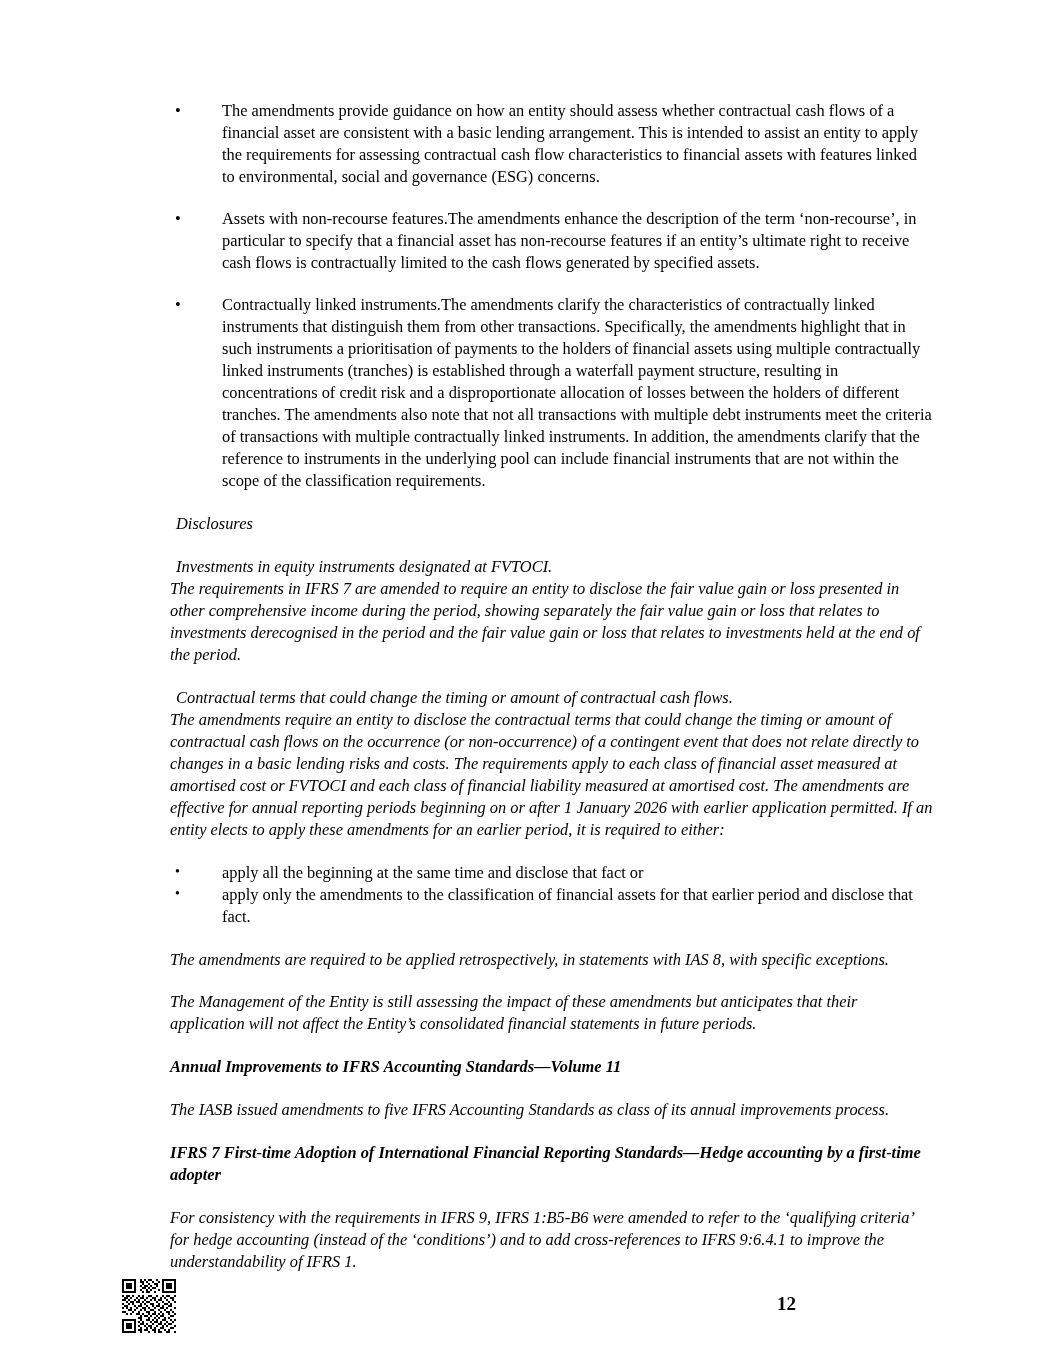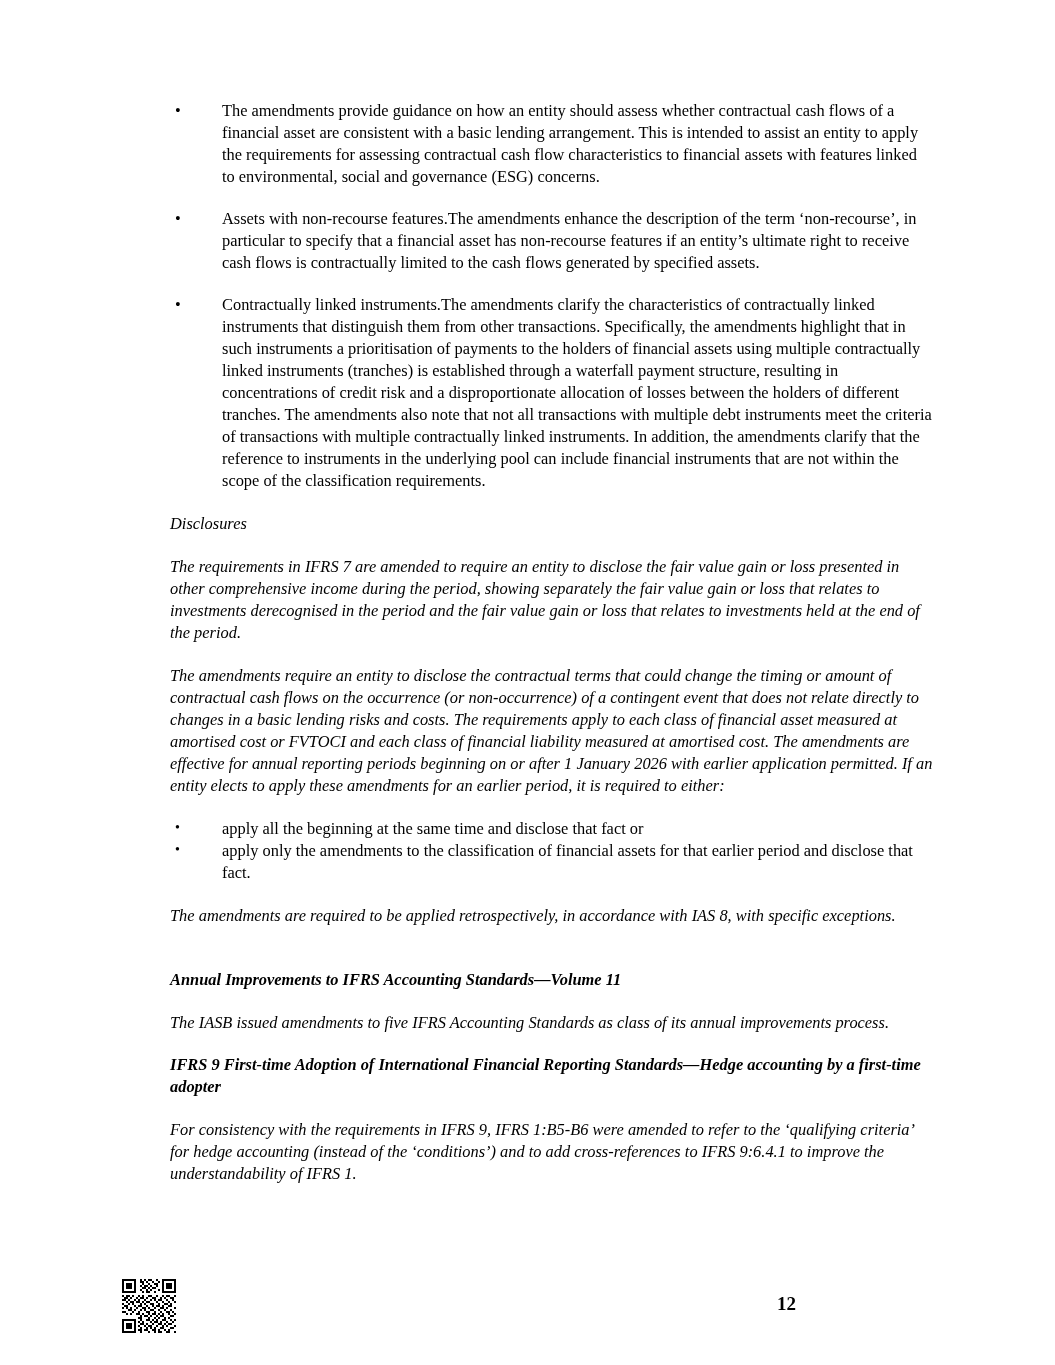--- a/index.html
+++ b/index.html
@@ -63,20 +63,21 @@
     line-height: 1.34;
   }
   .tight-item .dot-small {
     position: absolute;
     left: 5px;
     top: 0;
     font-size: 14px;
     line-height: 1.45;
   }
   .italic {
+    margin-left: 6px;
   }
   .bold-italic {
     font-weight: bold;
   }
   .spacer-lg { height: 21px; }
 
   .footer {
     position: absolute;
     left: 0;
     bottom: 0;
@@ -119,57 +120,60 @@
       <span>Contractually linked instruments.The amendments clarify the characteristics of contractually linked instruments that distinguish them from other transactions. Specifically, the amendments highlight that in such instruments a prioritisation of payments to the holders of financial assets using multiple contractually linked instruments (tranches) is established through a waterfall payment structure, resulting in concentrations of credit risk and a disproportionate allocation of losses between the holders of different tranches. The amendments also note that not all transactions with multiple debt instruments meet the criteria of transactions with multiple contractually linked instruments. In addition, the amendments clarify that the reference to instruments in the underlying pool can include financial instruments that are not within the scope of the classification requirements.</span>
     </li>
   </ul>
 
   <div class="spacer-lg"></div>
 
   <p class="italic">Disclosures</p>
 
   <div class="spacer-lg"></div>
 
+  <p class="italic">Investments in equity instruments designated at FVTOCI.</p>
   <p>The requirements in IFRS 7 are amended to require an entity to disclose the fair value gain or loss presented in other comprehensive income during the period, showing separately the fair value gain or loss that relates to investments derecognised in the period and the fair value gain or loss that relates to investments held at the end of the period.</p>
 
   <div class="spacer-lg"></div>
 
+  <p class="italic">Contractual terms that could change the timing or amount of contractual cash flows.</p>
   <p>The amendments require an entity to disclose the contractual terms that could change the timing or amount of contractual cash flows on the occurrence (or non-occurrence) of a contingent event that does not relate directly to changes in a basic lending risks and costs. The requirements apply to each class of financial asset measured at amortised cost or FVTOCI and each class of financial liability measured at amortised cost. The amendments are effective for annual reporting periods beginning on or after 1 January 2026 with earlier application permitted. If an entity elects to apply these amendments for an earlier period, it is required to either:</p>
 
   <div class="spacer-lg"></div>
 
   <ul class="tight-list">
     <li class="tight-item">
       <span class="dot-small">•</span>
       <span>apply all the beginning at the same time and disclose that fact or</span>
     </li>
     <li class="tight-item">
       <span class="dot-small">•</span>
       <span>apply only the amendments to the classification of financial assets for that earlier period and disclose that fact.</span>
     </li>
   </ul>
 
   <div class="spacer-lg"></div>
 
-  <p>The amendments are required to be applied retrospectively, in accordance with IAS 8, with specific exceptions.</p>
-
-  <div class="spacer-lg"></div>
-
+  <p>The amendments are required to be applied retrospectively, in statements with IAS 8, with specific exceptions.</p>
+
+  <div class="spacer-lg"></div>
+
+  <p>The Management of the Entity is still assessing the impact of these amendments but anticipates that their application will not affect the Entity’s consolidated financial statements in future periods.</p>
 
   <div class="spacer-lg"></div>
 
   <p class="bold-italic">Annual Improvements to IFRS Accounting Standards—Volume 11</p>
 
   <div class="spacer-lg"></div>
 
   <p>The IASB issued amendments to five IFRS Accounting Standards as class of its annual improvements process.</p>
 
   <div class="spacer-lg"></div>
 
-  <p class="bold-italic">IFRS 9 First-time Adoption of International Financial Reporting Standards—Hedge accounting by a first-time adopter</p>
+  <p class="bold-italic">IFRS 7 First-time Adoption of International Financial Reporting Standards—Hedge accounting by a first-time adopter</p>
 
   <div class="spacer-lg"></div>
 
   <p>For consistency with the requirements in IFRS 9, IFRS 1:B5-B6 were amended to refer to the ‘qualifying criteria’ for hedge accounting (instead of the ‘conditions’) and to add cross-references to IFRS 9:6.4.1 to improve the understandability of IFRS 1.</p>
 
   <div class="footer">
     <div class="qr">
       <svg width="54" height="54" viewBox="0 0 27 27" shape-rendering="crispEdges">
         <rect width="27" height="27" fill="#ffffff"></rect>
         <g fill="#000000">

